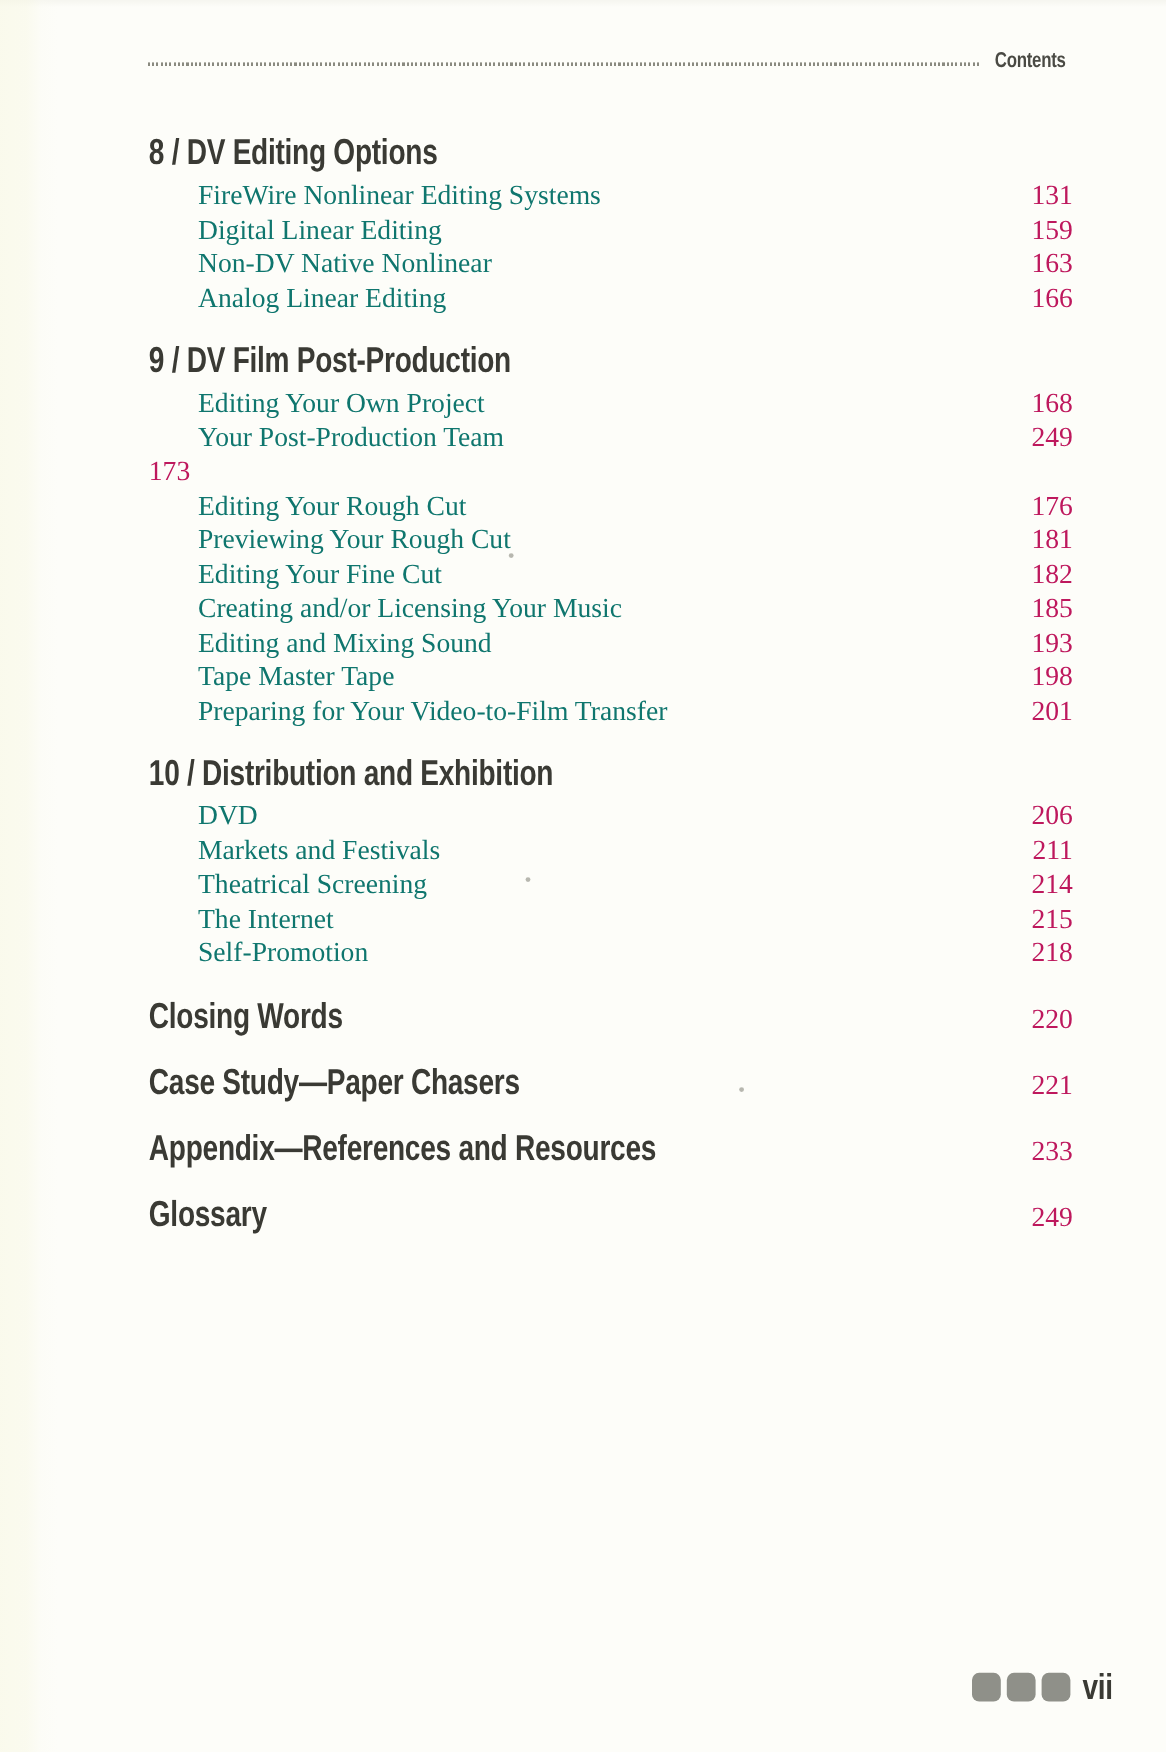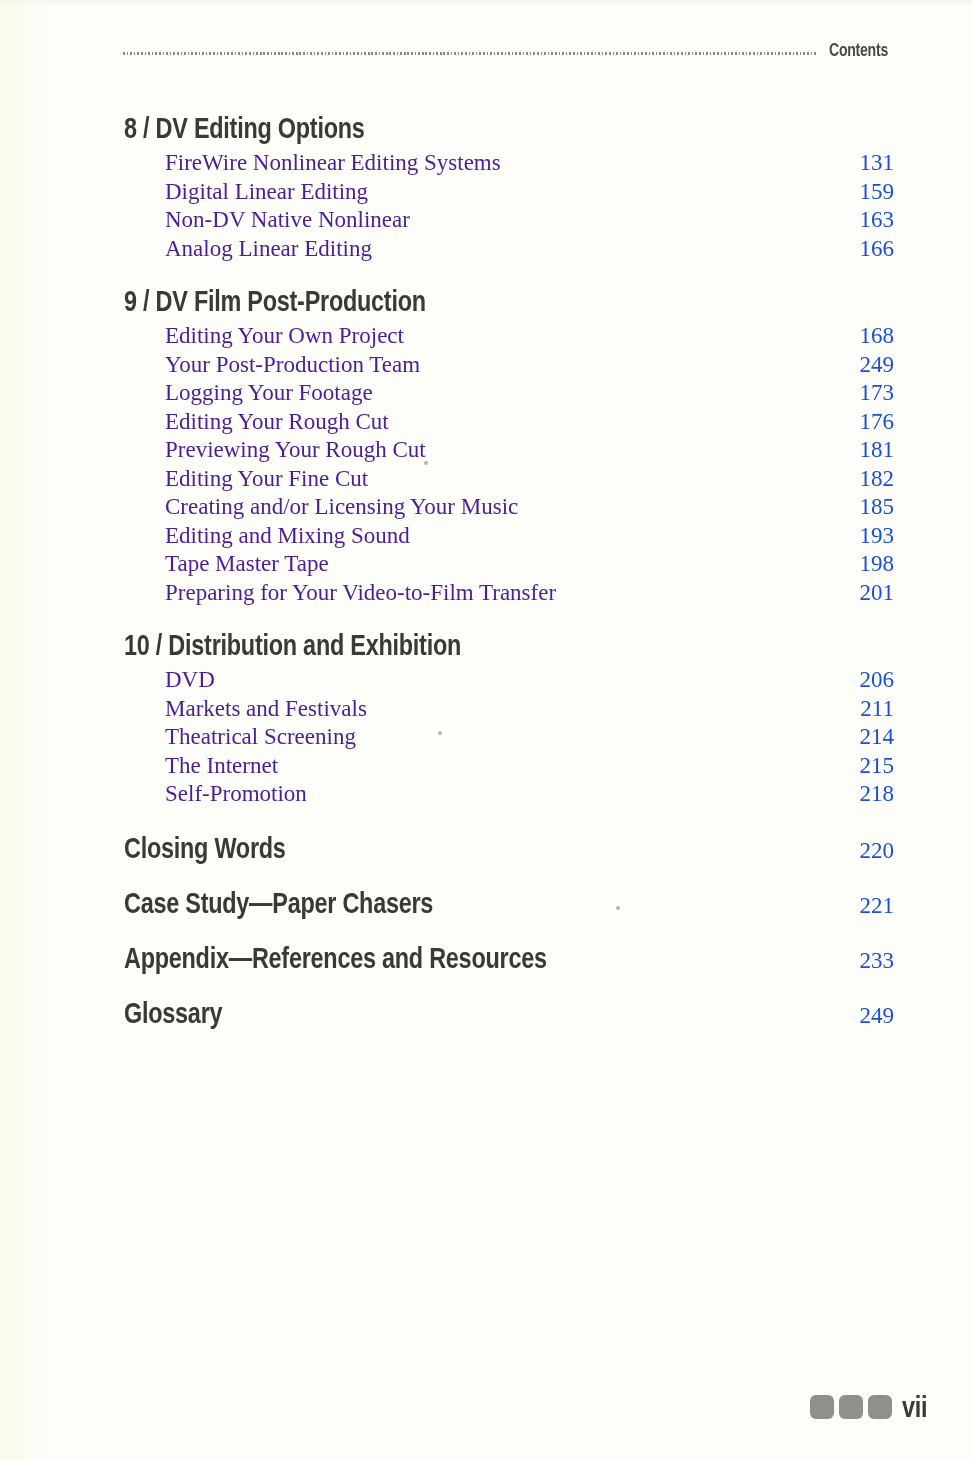--- a/index.html
+++ b/index.html
@@ -77,43 +77,43 @@
     display: flex;
     justify-content: space-between;
     align-items: baseline;
     height: 28.5px;
     line-height: 28.5px;
     font-size: 23px;
   }
   .entry-title {
     padding-left: 41px;
     white-space: nowrap;
-    color: #4c1d95;
+    color: #0f766e;
   }
   .entry-page {
-    color: #1d4ed8;
+    color: #be185d;
     font-variant-numeric: lining-nums;
   }
   .standalone {
     display: flex;
     justify-content: space-between;
     align-items: baseline;
     height: 32px;
     margin-top: 23px;
     gap: 43px;
   }
   .standalone .section-heading { margin-bottom: 0; }
   .standalone .entry-page { font-size: 23px; }
   
   .footer {
     position: absolute;
     right: 57px;
     bottom: 41px;
     display: flex;
-    align-items: flex-end;
+    align-items: flex-start;
     gap: 5px;
   }
   .sq {
     width: 24px;
     height: 24px;
     border-radius: 6px;
     background: #8f9089;
   }
   .footer-page {
     font-size: 30px;
@@ -173,21 +173,20 @@
     <span class="entry-title">Editing Your Own Project</span>
     <span class="entry-page">168</span>
   </div>
 
   <div class="entry">
     <span class="entry-title">Your Post-Production Team</span>
     <span class="entry-page">249</span>
   </div>
 
   <div class="entry">
-    <span class="entry-title">Logging Your Footage</span>
     <span class="entry-page">173</span>
   </div>
 
   <div class="entry">
     <span class="entry-title">Editing Your Rough Cut</span>
     <span class="entry-page">176</span>
   </div>
 
   <div class="entry">
     <span class="entry-title">Previewing Your Rough Cut</span>

